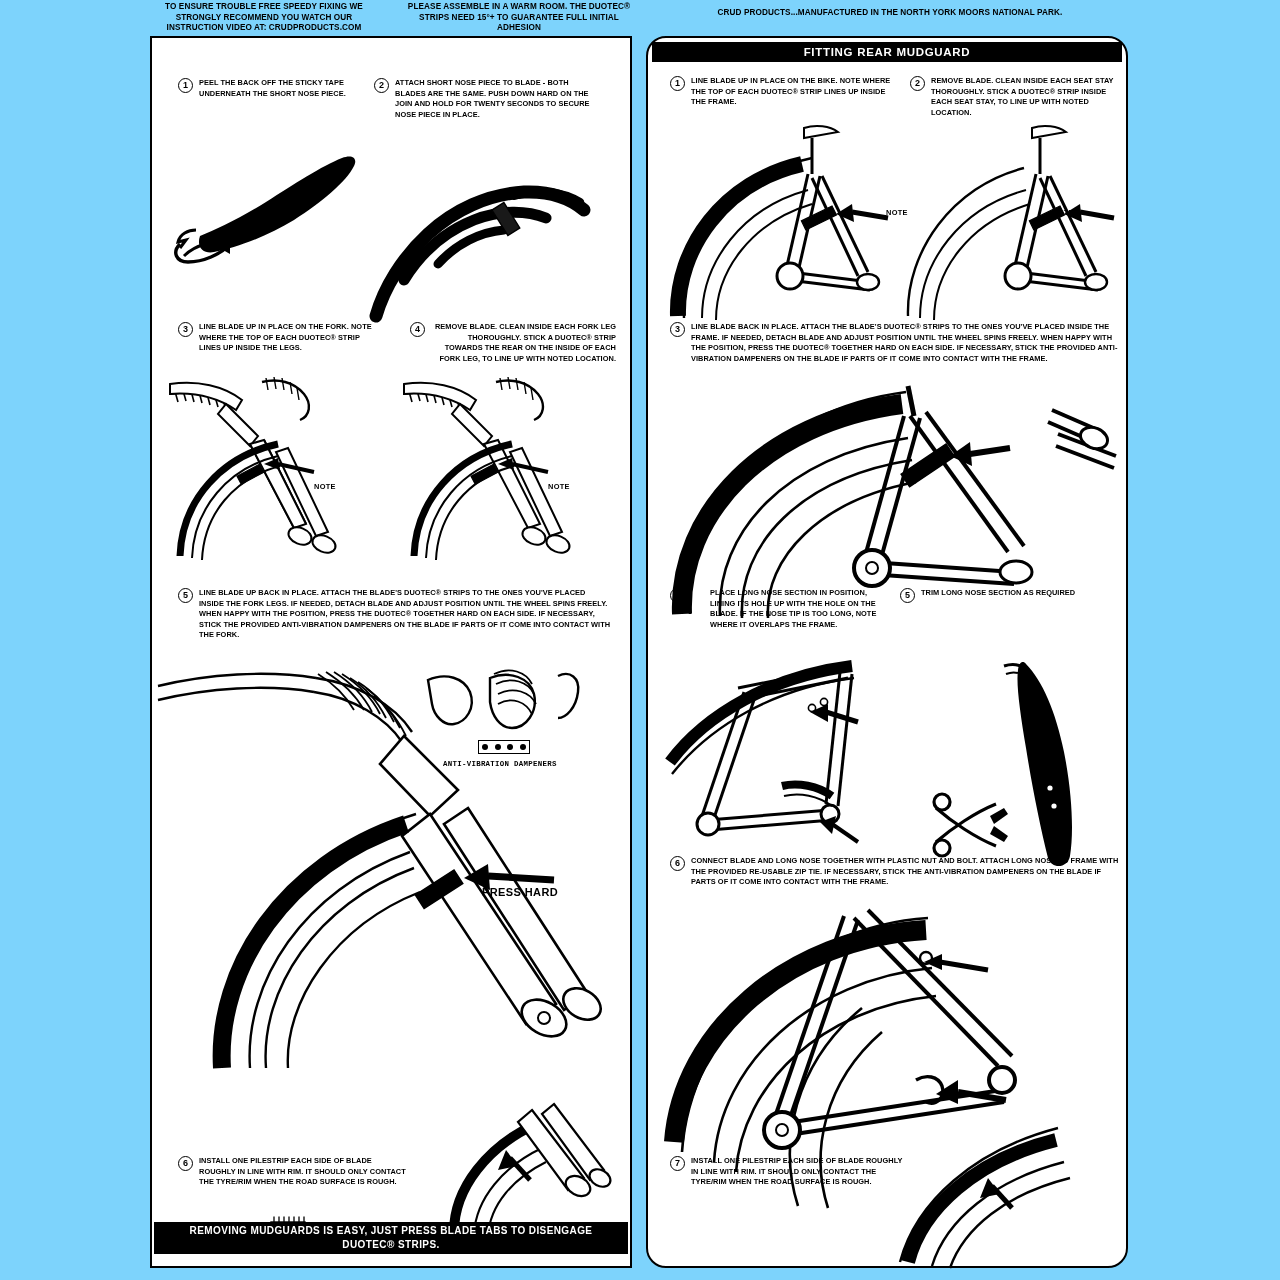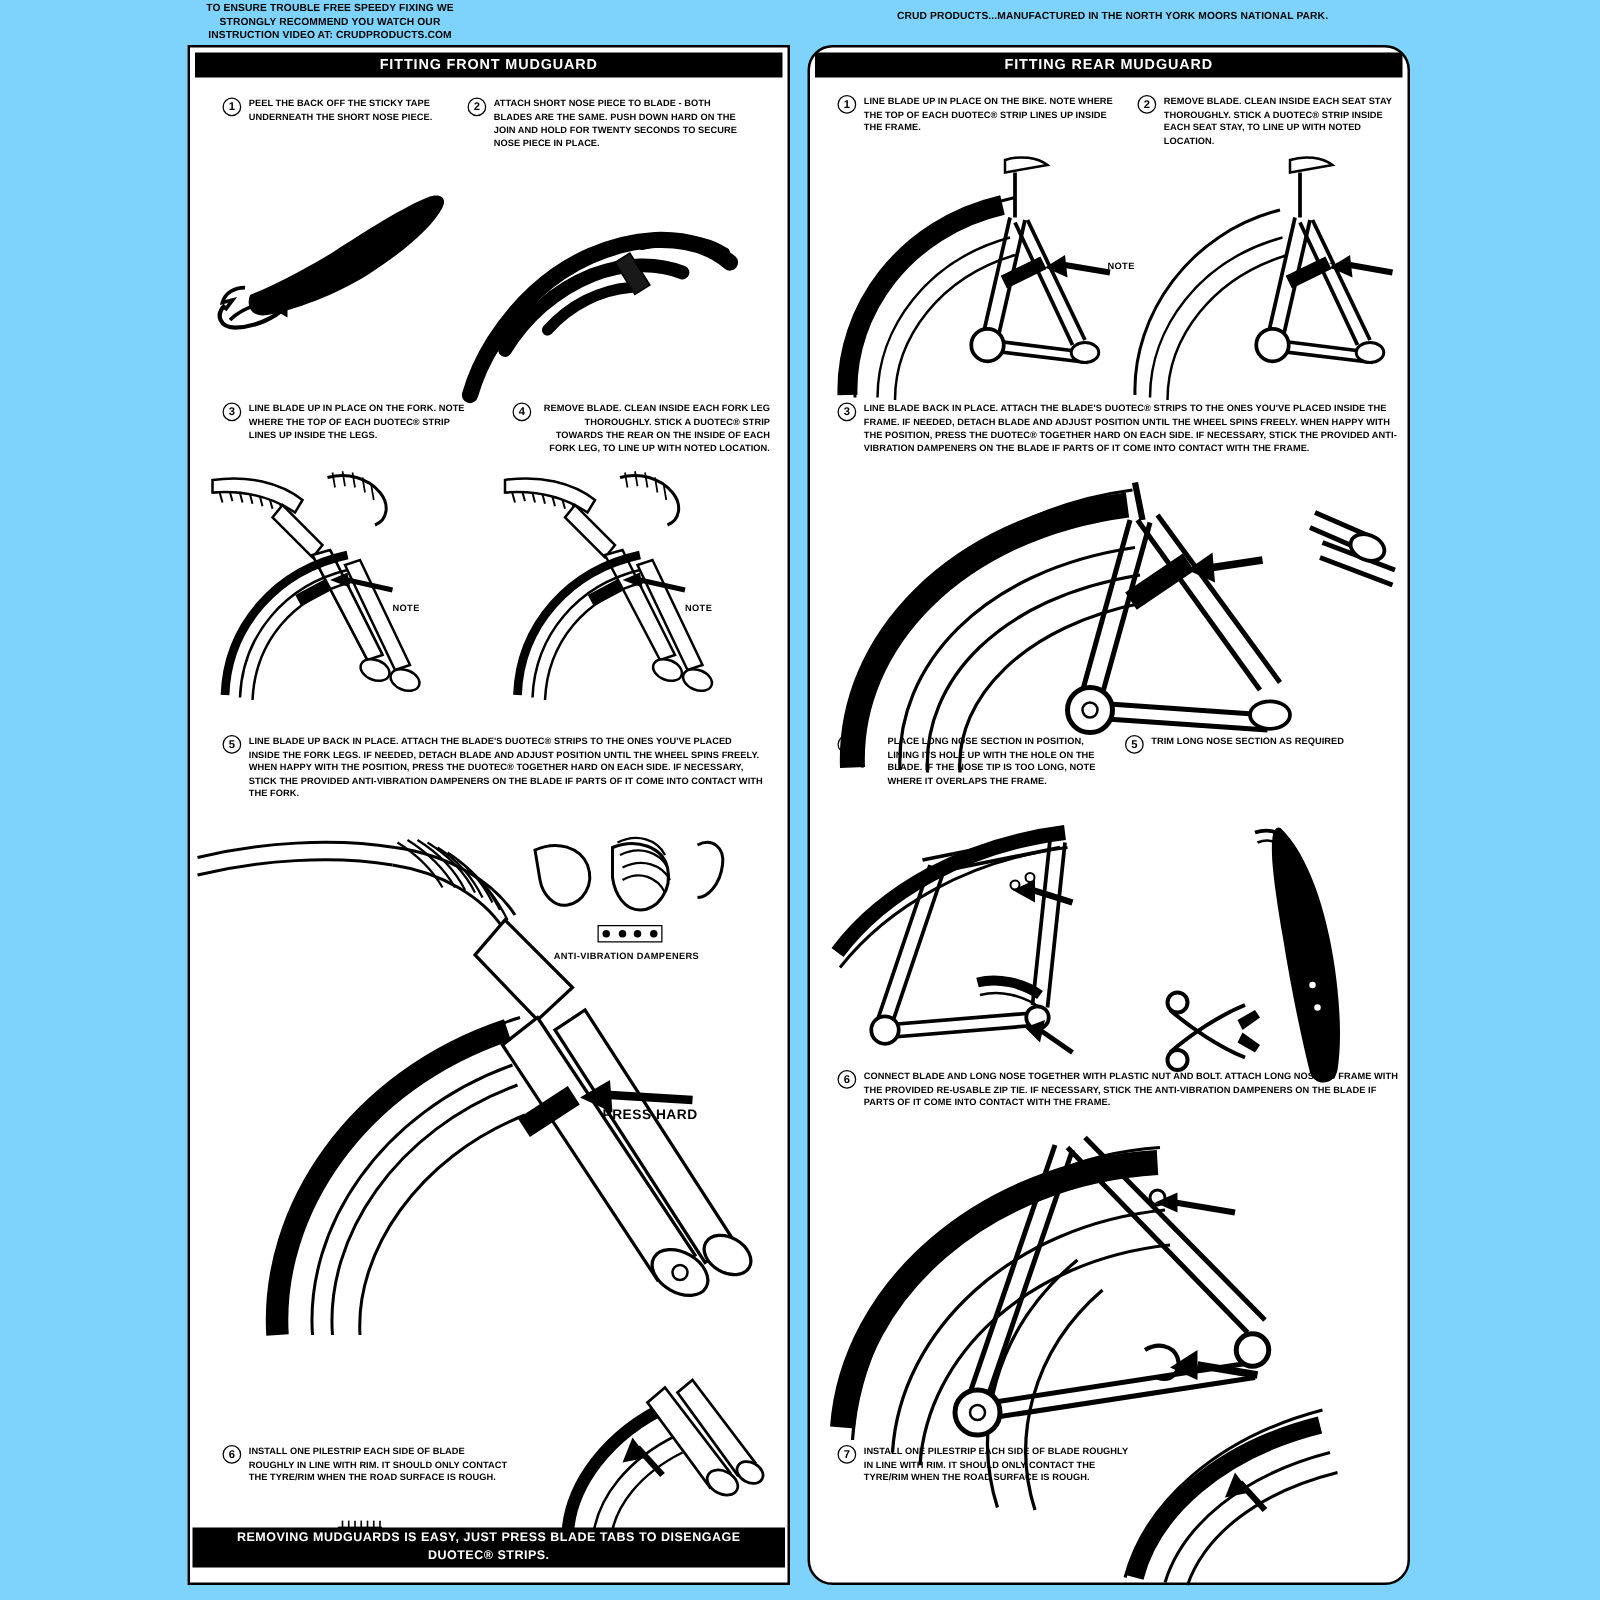--- a/index.html
+++ b/index.html
@@ -158,25 +158,25 @@
     background-image: repeating-linear-gradient(45deg, #000 0 1.2px, #fff 1.2px 3.4px);
   }
 </style>
 </head>
 <body>
 
 <div class="sheet">
 
   <div class="top-strip">
     <div class="top-note a">TO ENSURE TROUBLE FREE SPEEDY FIXING WE STRONGLY RECOMMEND YOU WATCH OUR INSTRUCTION VIDEO AT: CRUDPRODUCTS.COM</div>
+    <div class="top-note b">PLEASE ASSEMBLE IN A WARM ROOM. THE DUOTEC® STRIPS NEED 15°+ TO GUARANTEE FULL INITIAL ADHESION</div>
     <div class="top-note c">CRUD PRODUCTS...MANUFACTURED IN THE NORTH YORK MOORS NATIONAL PARK.</div>
   </div>
 
   <div class="col left">
-    <div class="col-title">FITTING FRONT MUDGUARD</div>
 
     <div class="step" style="left:26px; top:40px; width:190px;">
       <div class="step-num">1</div>
       <div class="step-text" style="width:175px;">PEEL THE BACK OFF THE STICKY TAPE UNDERNEATH THE SHORT NOSE PIECE.</div>
     </div>
 
     <div class="step" style="left:222px; top:40px; width:220px;">
       <div class="step-num">2</div>
       <div class="step-text" style="width:200px;">ATTACH SHORT NOSE PIECE TO BLADE - BOTH BLADES ARE THE SAME. PUSH DOWN HARD ON THE JOIN AND HOLD FOR TWENTY SECONDS TO SECURE NOSE PIECE IN PLACE.</div>
     </div>
@@ -362,21 +362,21 @@
       </svg>
     </div>
     <div class="callout big" style="left:330px; top:848px;">PRESS HARD</div>
 
     <div class="dampeners-swatch" style="left:326px; top:702px; width:52px; height:14px;">
       <i></i>
         <i></i>
         <i></i>
         <i></i>
     </div>
-    <div class="callout" style="left:291px; top:722px; width:120px;">ANTI-VIBRATION DAMPENERS</div>
+    <div class="callout" style="left:291px; top:722px; width:120px;font-family:Liberation Mono, monospace;">ANTI-VIBRATION DAMPENERS</div>
 
     <div class="step" style="left:26px; top:1118px; width:230px;">
       <div class="step-num">6</div>
       <div class="step-text" style="width:208px;">INSTALL ONE PILESTRIP EACH SIDE OF BLADE ROUGHLY IN LINE WITH RIM. IT SHOULD ONLY CONTACT THE TYRE/RIM WHEN THE ROAD SURFACE IS ROUGH.</div>
     </div>
 
     <div class="art" style="left:262px; top:1058px;">
       <svg width="212" height="140" viewBox="0 0 212 140">
         <path d="M40 136 C40 92 74 50 122 28" stroke="#000" stroke-width="10" fill="none"></path>
         <path d="M60 138 C62 102 90 70 128 52" stroke="#000" stroke-width="2" fill="none"></path>

